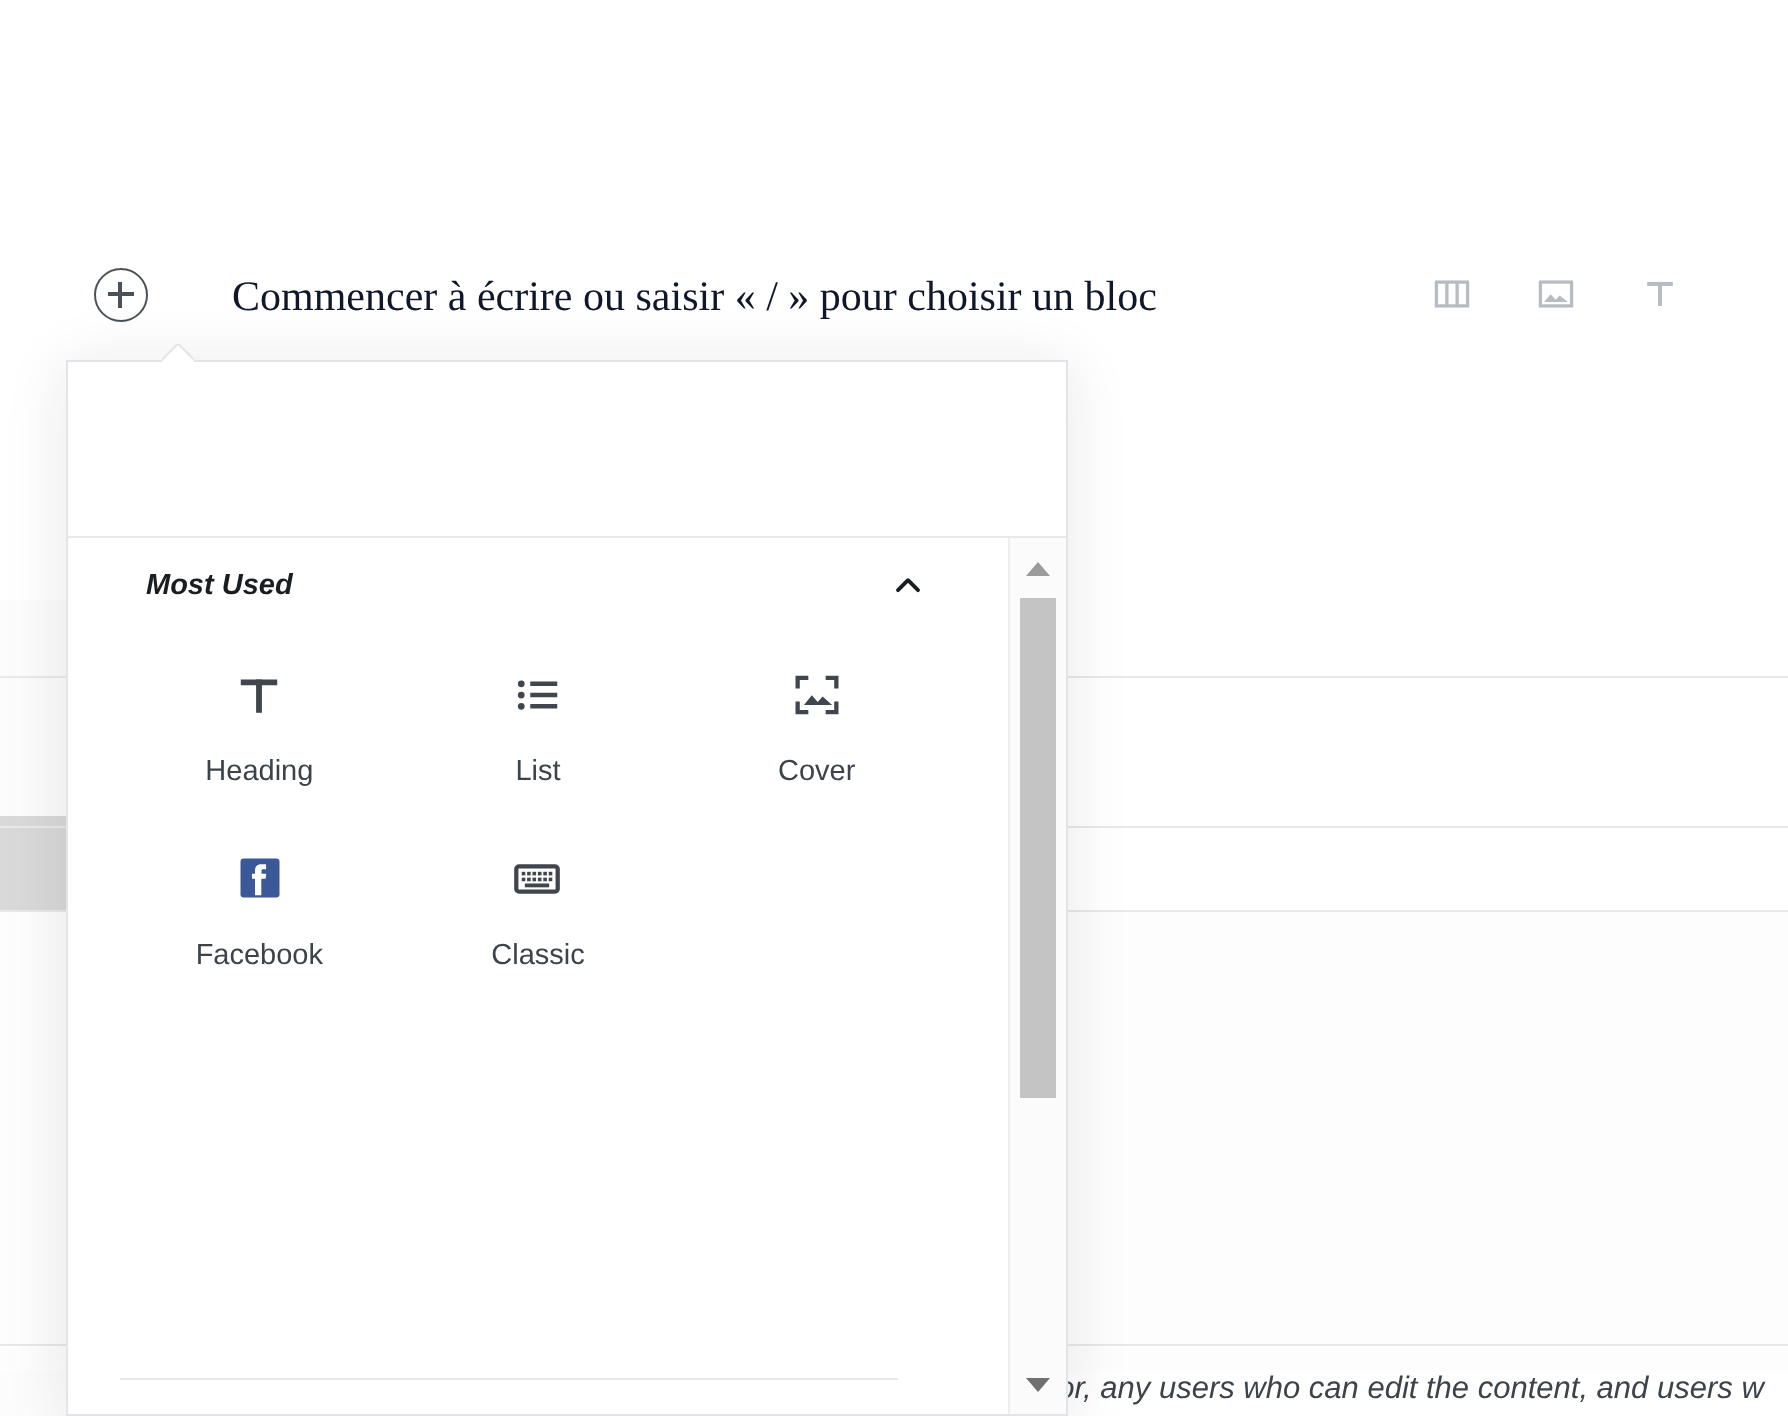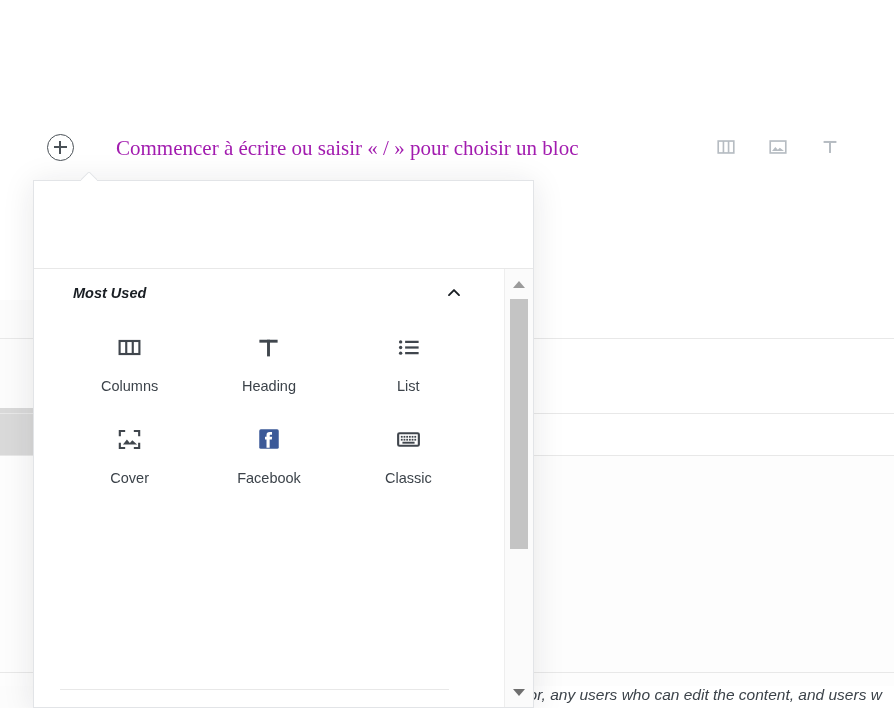--- a/index.html
+++ b/index.html
@@ -90,21 +90,21 @@
     left: 11.3px; top: 5.5px;
     width: 1.8px; height: 13px;
   }
   .block-placeholder {
     position: absolute;
     left: 116px;
     top: 133px;
     font-family: "Liberation Serif", serif;
     font-size: 21px;
     line-height: 30px;
-    color: #a21caf;
+    color: #0f172a;
     white-space: nowrap;
   }
 
   
   .quick-icons {
     position: absolute;
     right: 50px;
     top: 133px;
     display: flex;
     align-items: center;
@@ -371,30 +371,20 @@
           <span class="chevron">
             <svg width="20" height="20" viewBox="0 0 24 24" fill="none" stroke="currentColor" stroke-width="2.3" stroke-linecap="round" stroke-linejoin="round">
               <polyline points="6,14.5 12,8.5 18,14.5"></polyline>
             </svg>
           </span>
         </div>
 
         <div class="block-grid">
 
 
-          <div class="block-item">
-            <span class="block-icon">
-              <svg width="27" height="27" viewBox="0 0 24 24" fill="none" stroke="currentColor" stroke-width="1.9">
-                <rect x="3.2" y="6.2" width="17.6" height="11.6"></rect>
-                <line x1="9.1" y1="6.2" x2="9.1" y2="17.8"></line>
-                <line x1="14.9" y1="6.2" x2="14.9" y2="17.8"></line>
-              </svg>
-            </span>
-            <span class="block-label">Columns</span>
-          </div>
 
 
           <div class="block-item">
             <span class="block-icon">
               <svg width="27" height="27" viewBox="0 0 24 24" fill="none" stroke="currentColor" stroke-width="2.6" stroke-linecap="square">
                 <line x1="5.2" y1="6.4" x2="18.8" y2="6.4"></line>
                 <line x1="12" y1="6.4" x2="12" y2="18.6"></line>
               </svg>
             </span>
             <span class="block-label">Heading</span>

